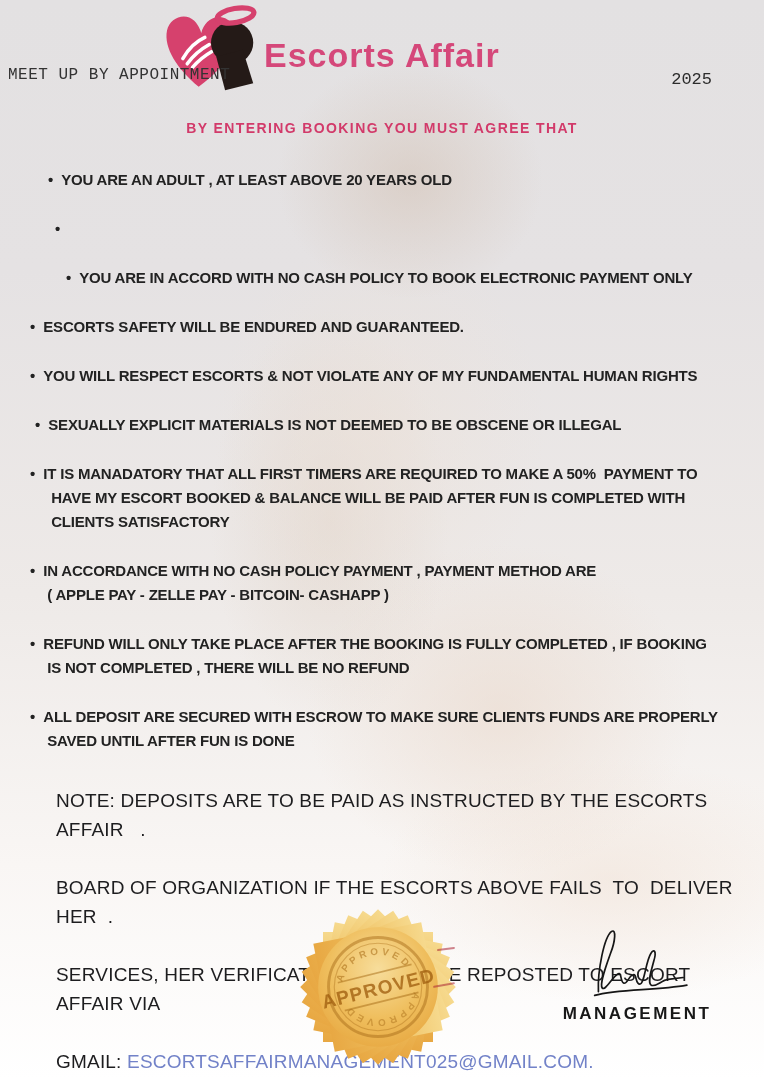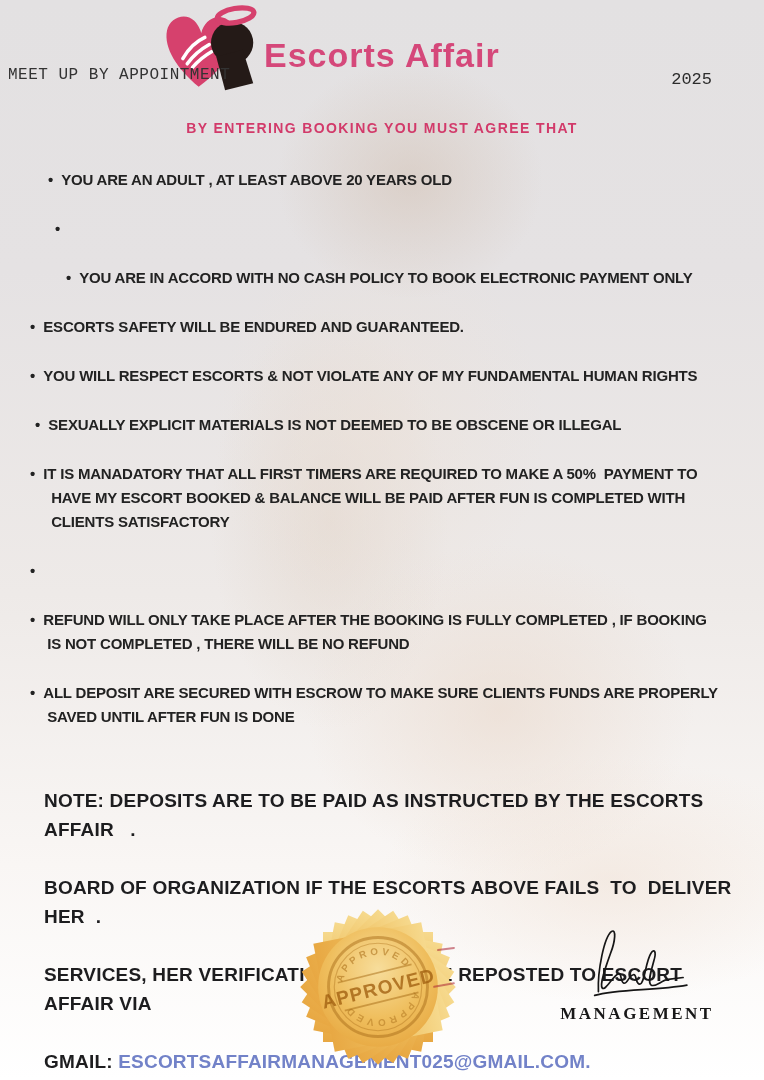--- a/index.html
+++ b/index.html
@@ -35,35 +35,35 @@
   }
 
   
   .terms { left:30px; top:168px; width:712px; }
   .term { display:flex; margin-bottom:25px; color:#222222; }
   .dot { font-size:15px; font-weight:700; margin-right:8px; line-height:24px; }
   .btext { font-size:15px; font-weight:700; line-height:24px; letter-spacing:-.2px; white-space:pre-wrap; }
   .t0 { margin-left:18px; } .t1 { margin-left:25px; } .t2 { margin-left:36px; } .t5 { margin-left:5px; }
 
   
-  .note { left:44px; top:786px; width:706px; font-size:19px; line-height:29px; letter-spacing:.2px; color:#1d1d1f; white-space:pre-wrap;font-weight:bold; }
+  .note { left:56px; top:786px; width:706px; font-size:19px; line-height:29px; letter-spacing:.2px; color:#1d1d1f; white-space:pre-wrap; }
   .note .email { color:#7282c8; }
 
   
   .seal { left:303px; top:912px; width:150px; height:150px; }
   .seal .spike { position:absolute; inset:20px; background:linear-gradient(180deg,#f6d98d 0%,#efc060 45%,#e8a843 100%); }
   .seal svg.face { position:absolute; inset:14px; width:122px; height:122px; }
   .red-mark { position:absolute; height:2px; background:#a23; opacity:.55; border-radius:2px; }
   .rm1 { left:437px; top:948px; width:18px; transform:rotate(-8deg); }
   .rm2 { left:433px; top:984px; width:22px; transform:rotate(-10deg); }
 
   
   .sig-block { left:552px; top:922px; width:170px; text-align:center; }
   .sig-block svg { display:block; margin:0 auto; }
-  .management { font-family:Liberation Serif, serif; font-size:17px; font-weight:700; letter-spacing:2.5px; color:#181818; margin-top:2px; }
+  .management { font-family:Liberation Sans, sans-serif; font-size:17px; font-weight:700; letter-spacing:2.5px; color:#181818; margin-top:2px; }
 </style>
 </head>
 <body>
 
 <div class="bg-photo"></div>
 
 <div class="layer logo">
   <svg width="106" height="88" viewBox="0 0 120 100">
 
     <path d="M46,94 C22,74 6,50 10,30 C13,15 31,9 41,19 C47,25 49,33 49,33 C51,23 60,13 72,15 C84,17 90,30 86,45 C81,62 65,81 46,94 Z" fill="#d6416d"></path>
@@ -114,20 +114,22 @@
       <span class="btext">SEXUALLY EXPLICIT MATERIALS IS NOT DEEMED TO BE OBSCENE OR ILLEGAL</span>
     </div>
   <div class="term">
       <span class="dot">•</span>
       <span class="btext">IT IS MANADATORY THAT ALL FIRST TIMERS ARE REQUIRED TO MAKE A 50%  PAYMENT TO
   HAVE MY ESCORT BOOKED &amp; BALANCE WILL BE PAID AFTER FUN IS COMPLETED WITH
   CLIENTS SATISFACTORY</span>
     </div>
   <div class="term">
       <span class="dot">•</span>
+      <span class="btext">IN ACCORDANCE WITH NO CASH POLICY PAYMENT , PAYMENT METHOD ARE
+ ( APPLE PAY - ZELLE PAY - BITCOIN- CASHAPP )</span>
     </div>
   <div class="term">
       <span class="dot">•</span>
       <span class="btext">REFUND WILL ONLY TAKE PLACE AFTER THE BOOKING IS FULLY COMPLETED , IF BOOKING
  IS NOT COMPLETED , THERE WILL BE NO REFUND</span>
     </div>
   <div class="term">
       <span class="dot">•</span>
       <span class="btext">ALL DEPOSIT ARE SECURED WITH ESCROW TO MAKE SURE CLIENTS FUNDS ARE PROPERLY
  SAVED UNTIL AFTER FUN IS DONE</span>

